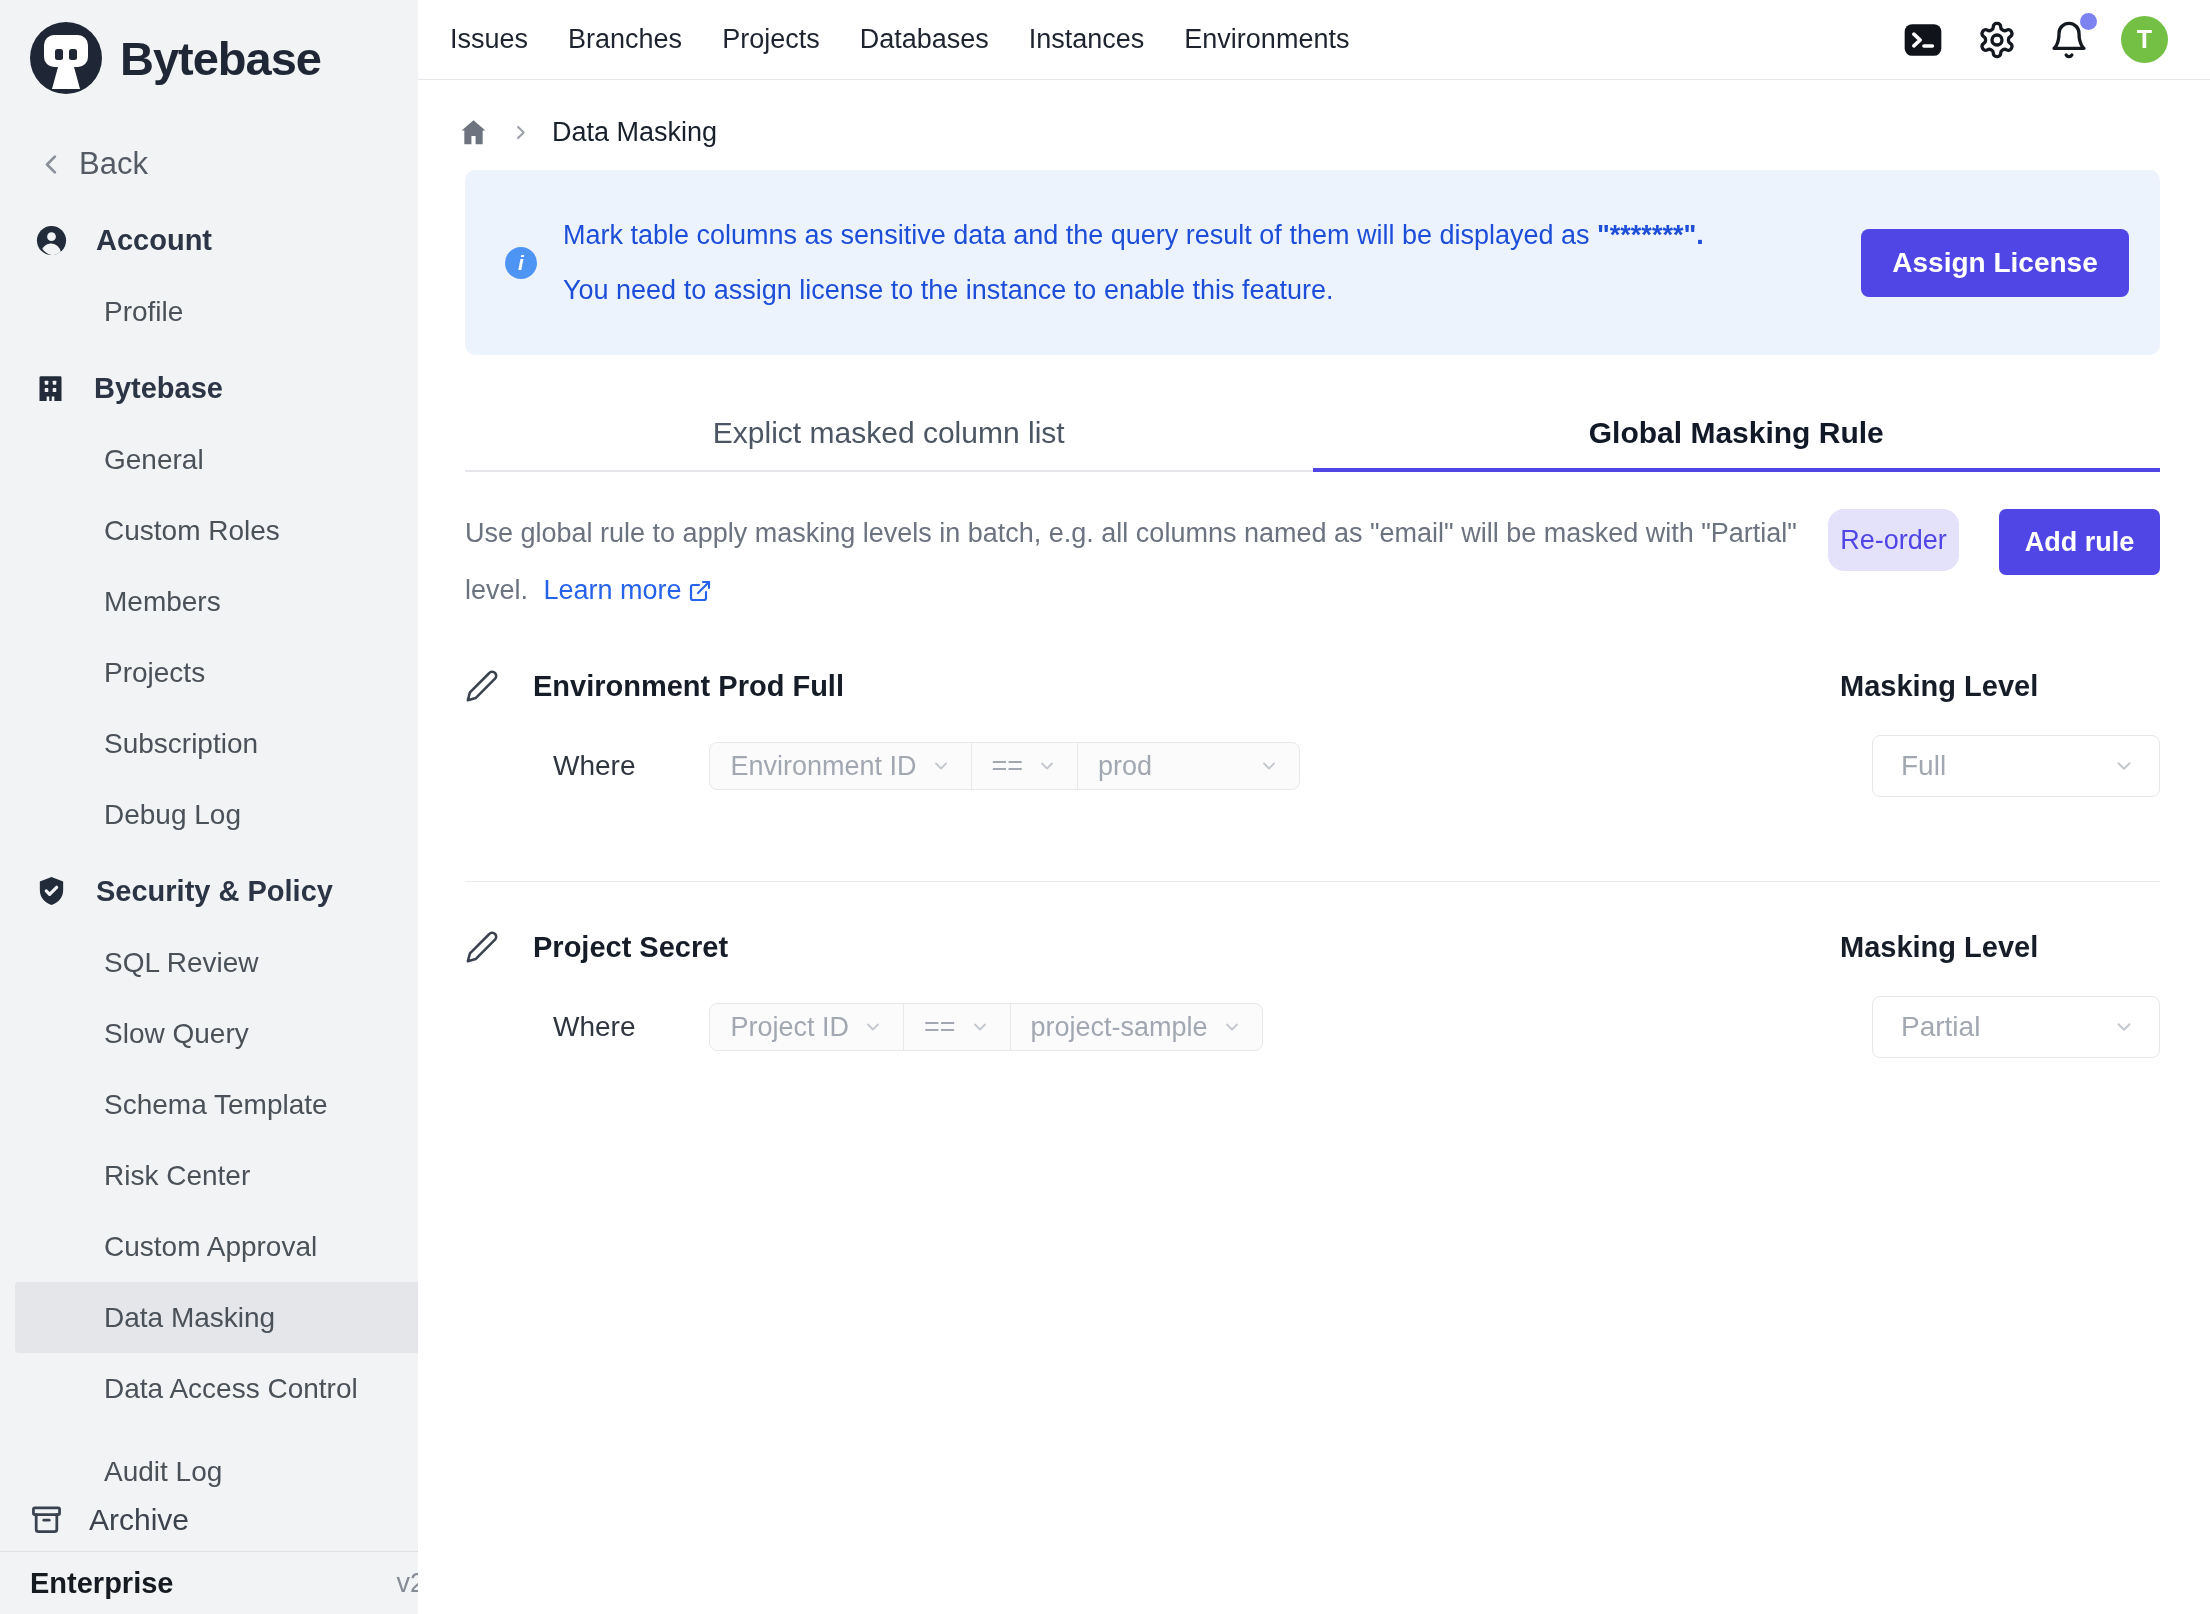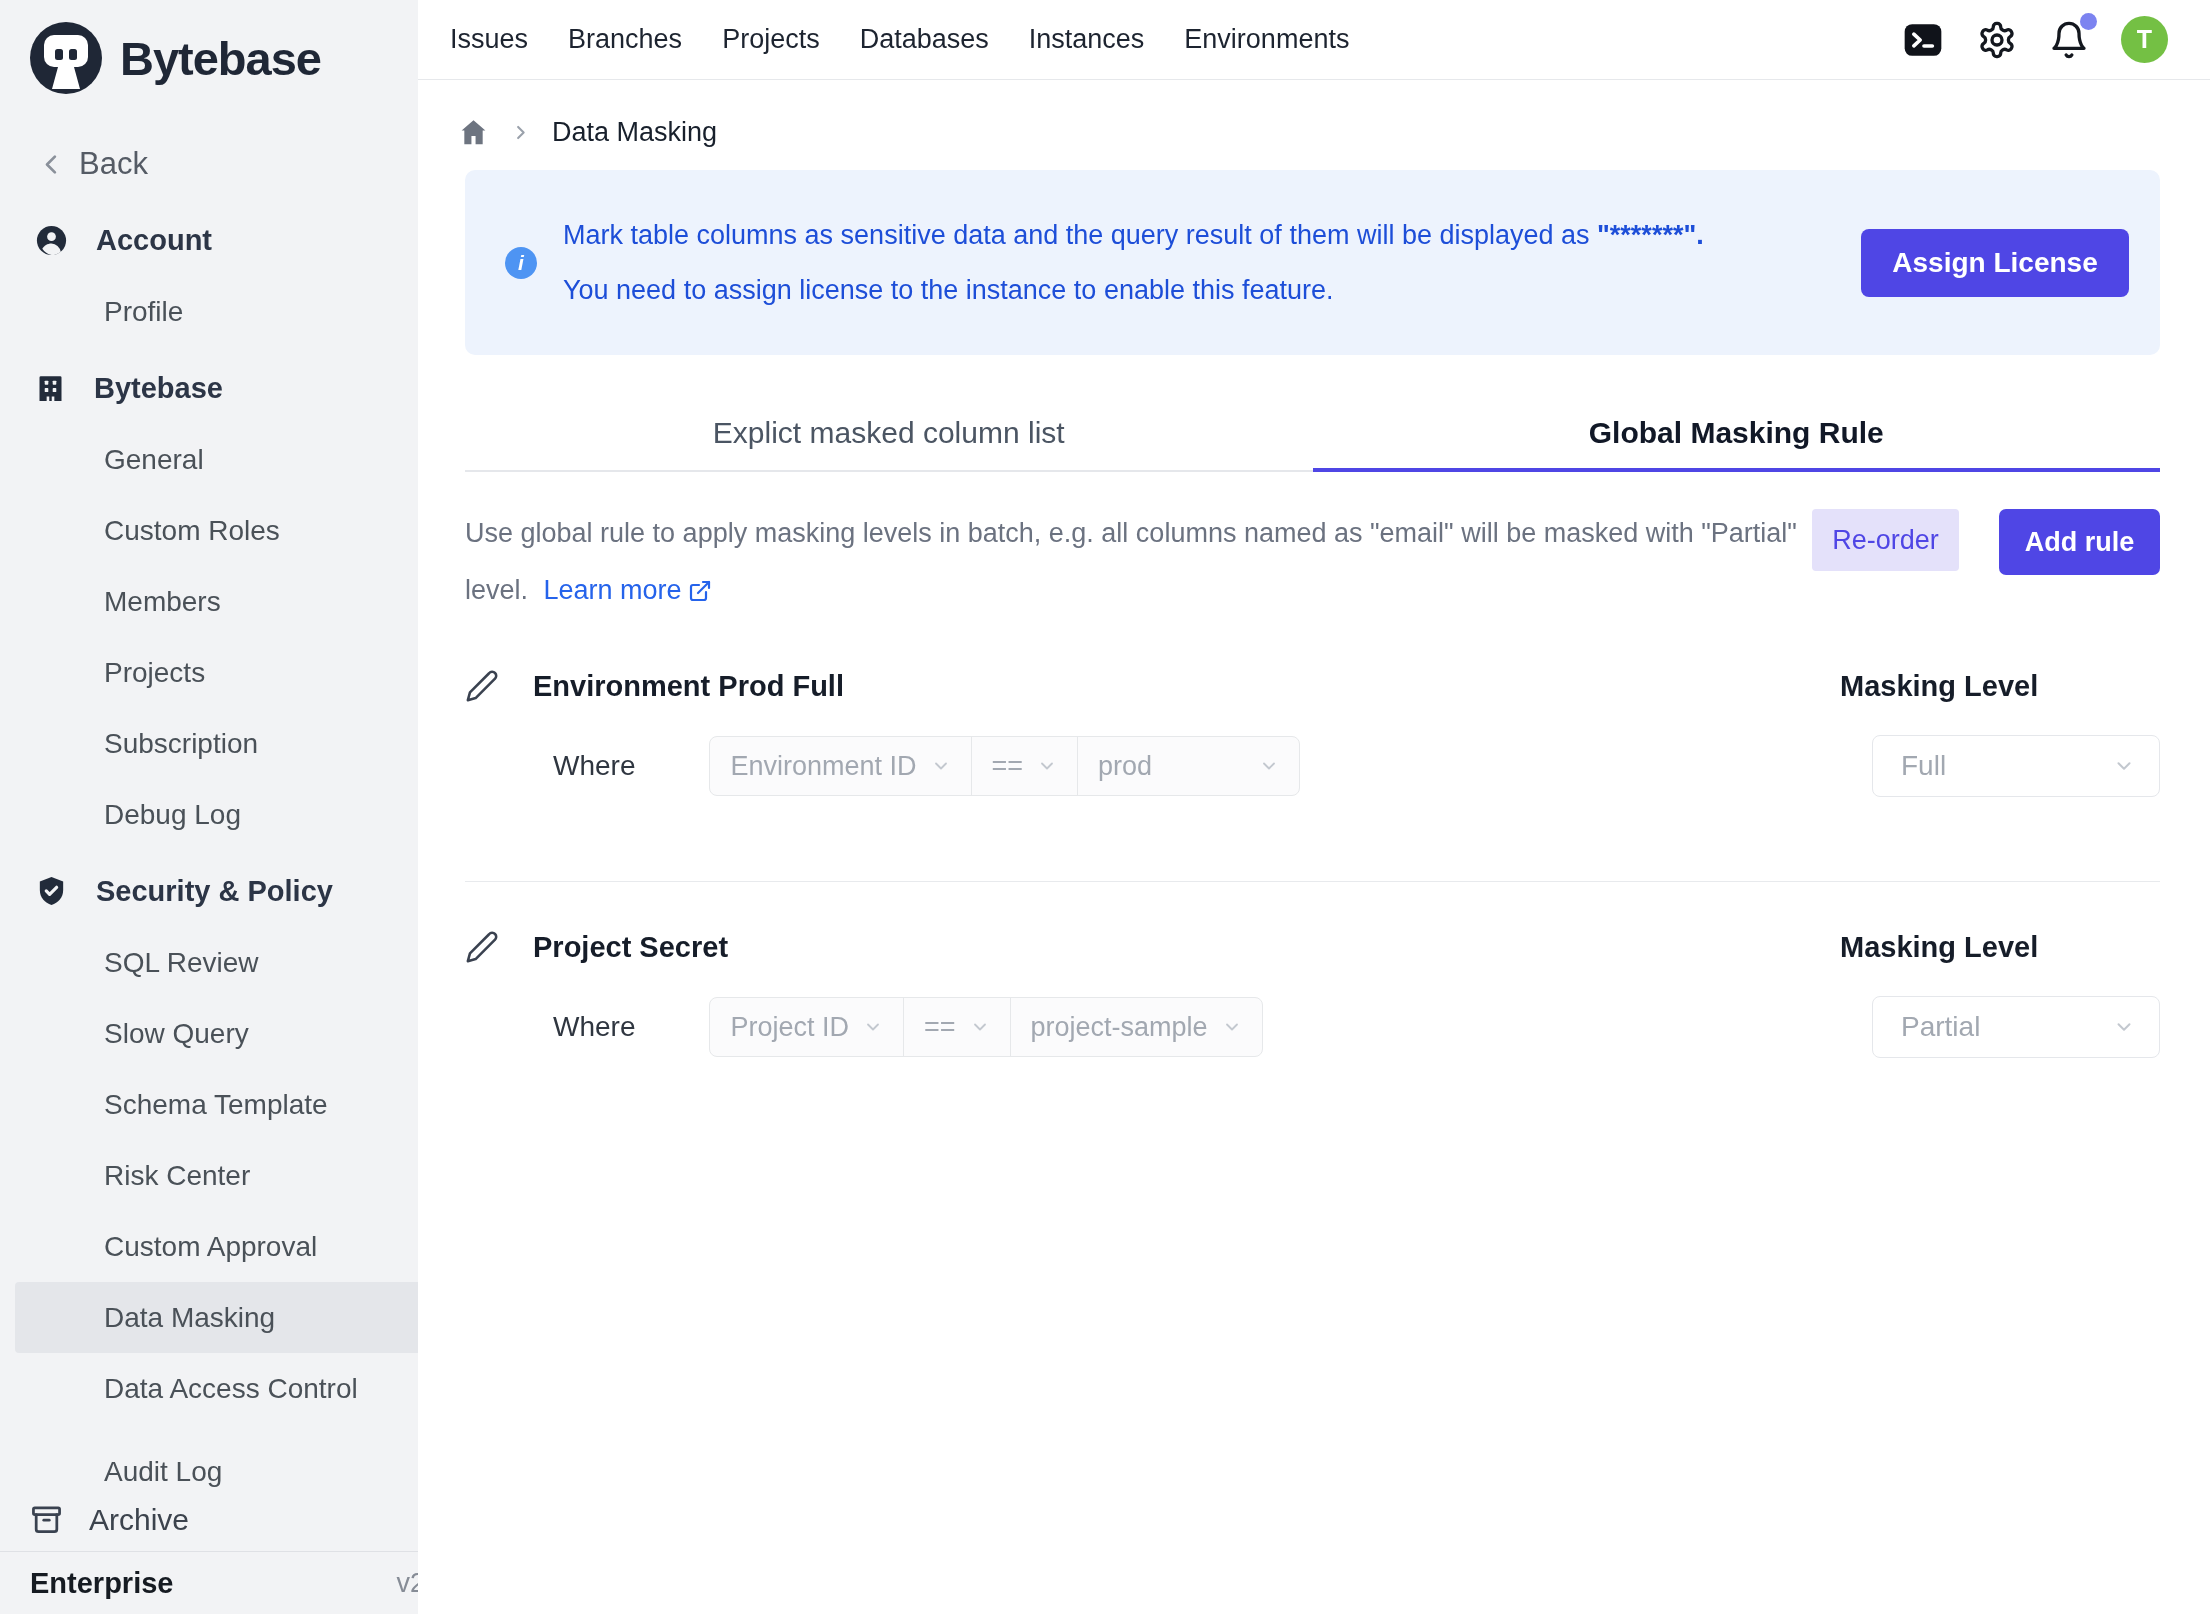--- a/index.html
+++ b/index.html
@@ -67,36 +67,36 @@
          font-size:30px; font-weight:500; color:#4b5563; cursor:pointer; }
   .tab.active { color:#111827; font-weight:700; }
   .tab.active::after { content:""; position:absolute; left:0; right:0; bottom:-2px; height:4px;
                        background:#4f46e5; }
 
   .toolbar { margin-top:33px; display:flex; }
   .desc { width:1338px; font-size:27px; color:#6b7280; line-height:57px; }
   .learn { color:#2563eb; text-decoration:none; margin-left:8px; display:inline-flex;
            align-items:center; gap:6px; cursor:pointer; }
   .tbtns { margin-left:auto; display:flex; gap:40px; align-items:flex-start; margin-top:4px; }
-  .reorder { width:147px; height:62px; border:none; border-radius:4px; background:#e4e1fa;
+  .reorder { width:131px; height:62px; border:none; border-radius:16px; background:#e4e1fa;
              color:#4f46e5; font-size:27px; font-weight:500; cursor:pointer;
              font-family:"Liberation Sans", sans-serif; }
   .addrule { width:161px; height:66px; border:none; border-radius:7px; background:#4f46e5;
              color:#fff; font-size:27px; font-weight:600; cursor:pointer;
              font-family:"Liberation Sans", sans-serif; }
 
   .rule { }
   .rhead { display:flex; align-items:center; height:70px; margin-top:32px; }
   .pencil { display:flex; margin-right:34px; cursor:pointer; }
   .rtitle { font-size:29px; font-weight:700; color:#161d29; }
   .mlabel { margin-left:auto; width:320px; font-size:29px; font-weight:700; color:#161d29; }
   .rcond { display:flex; align-items:center; margin-top:14px;gap:28px; }
   .where { margin-left:88px; font-size:28px; color:#2f3640; }
   .group { margin-left:46px; display:flex; border:1px solid #e6e8ea; border-radius:8px;
-           background:#fbfbfc; height:60px; overflow:hidden; }
+           background:#fbfbfc; height:48px; overflow:hidden; }
   .seg { display:flex; align-items:center; padding:0 20px; gap:14px; font-size:27px;
          color:#a2a8b1; cursor:pointer; }
   .seg + .seg { border-left:1px solid #e6e8ea; }
   .seg.val { min-width:222px; justify-content:space-between; }
   .mselect { margin-left:auto; width:288px; height:62px; background:#fff;
              border:1px solid #e5e7eb; border-radius:8px; display:flex; align-items:center;
              justify-content:space-between; padding:0 24px 0 28px; font-size:28px;
              color:#a2a8b1; cursor:pointer; }
   .divider { height:1px; background:#e8eaed; margin-top:84px; }
   .rule2 .rhead { margin-top:30px; }

